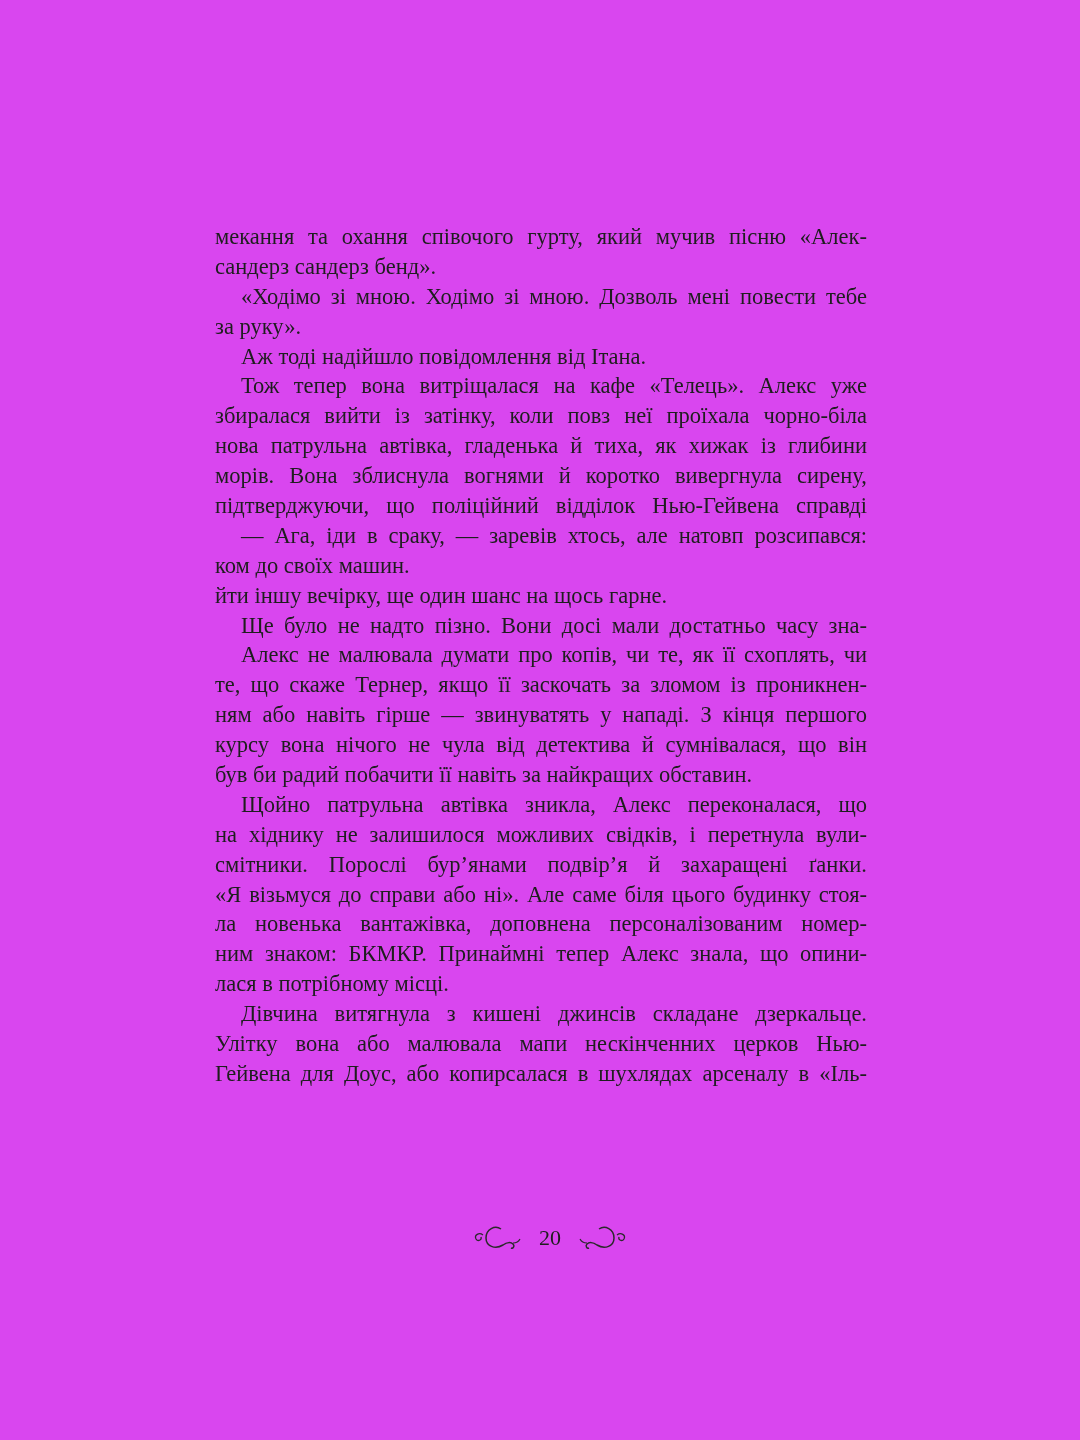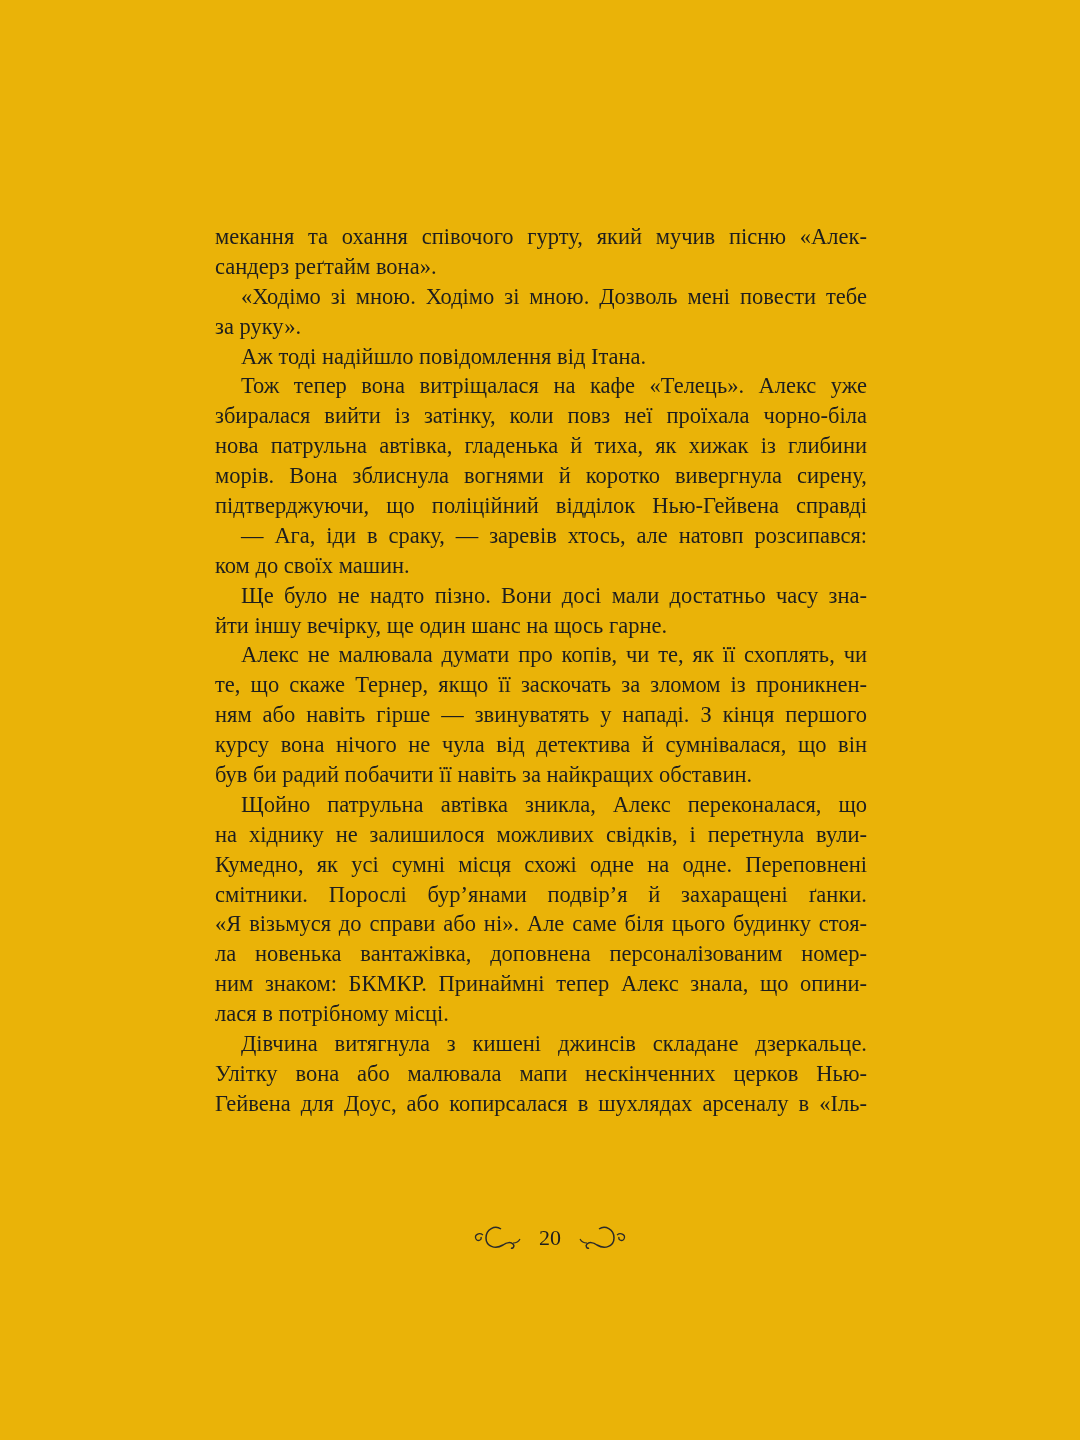--- a/index.html
+++ b/index.html
@@ -1,17 +1,17 @@
 <!DOCTYPE html>
 <html><head>
   <meta charset="utf-8">
   <style>
     html, body { margin: 0; padding: 0; background: #ffffff; }
     body { width: 1080px; height: 1440px; position: relative; overflow: hidden; }
-    .page { position: absolute; left: 0; top: 0; width: 1080px; height: 1440px; background: #eab308; }
+    .page { position: absolute; left: 0; top: 0; width: 1080px; height: 1440px; background: #d946ef; }
     .text-block {
       position: absolute;
       left: 215px;
       top: 222px;
       width: 652px;
       font-family: "Liberation Serif", "DejaVu Serif", serif;
       font-size: 22.5px;
       line-height: 29.9px;
       color: #1e1e1e;
     }
@@ -42,41 +42,40 @@
       color: #1e1e1e;
     }
     .orn { width: 54px; height: 30px; display: block; }
   </style>
 </head>
 <body>
 
 <div class="page">
   <div class="text-block" id="text-block">
       <span class="line">мекання та охання співочого гурту, який мучив пісню «Алек-</span>
-      <span class="line last">сандерз реґтайм вона».</span>
+      <span class="line last">сандерз сандерз бенд».</span>
       <span class="line indent">«Ходімо зі мною. Ходімо зі мною. Дозволь мені повести тебе</span>
       <span class="line last">за руку».</span>
       <span class="line indent last">Аж тоді надійшло повідомлення від Ітана.</span>
       <span class="line indent">Тож тепер вона витріщалася на кафе «Телець». Алекс уже</span>
       <span class="line">збиралася вийти із затінку, коли повз неї проїхала чорно-біла</span>
       <span class="line">нова патрульна автівка, гладенька й тиха, як хижак із глибини</span>
       <span class="line">морів. Вона зблиснула вогнями й коротко вивергнула сирену,</span>
       <span class="line">підтверджуючи, що поліційний відділок Нью-Гейвена справді</span>
       <span class="line indent">— Ага, іди в сраку, — заревів хтось, але натовп розсипався:</span>
       <span class="line last">ком до своїх машин.</span>
+      <span class="line last">йти іншу вечірку, ще один шанс на щось гарне.</span>
       <span class="line indent">Ще було не надто пізно. Вони досі мали достатньо часу зна-</span>
-      <span class="line last">йти іншу вечірку, ще один шанс на щось гарне.</span>
       <span class="line indent">Алекс не малювала думати про копів, чи те, як її схоплять, чи</span>
       <span class="line">те, що скаже Тернер, якщо її заскочать за зломом із проникнен-</span>
       <span class="line">ням або навіть гірше — звинуватять у нападі. З кінця першого</span>
       <span class="line">курсу вона нічого не чула від детектива й сумнівалася, що він</span>
       <span class="line last">був би радий побачити її навіть за найкращих обставин.</span>
       <span class="line indent">Щойно патрульна автівка зникла, Алекс переконалася, що</span>
       <span class="line">на хіднику не залишилося можливих свідків, і перетнула вули-</span>
-      <span class="line">Кумедно, як усі сумні місця схожі одне на одне. Переповнені</span>
       <span class="line">смітники. Порослі бур’янами подвір’я й захаращені ґанки.</span>
       <span class="line">«Я візьмуся до справи або ні». Але саме біля цього будинку стоя-</span>
       <span class="line">ла новенька вантажівка, доповнена персоналізованим номер-</span>
       <span class="line">ним знаком: БКМКР. Принаймні тепер Алекс знала, що опини-</span>
       <span class="line last">лася в потрібному місці.</span>
       <span class="line indent">Дівчина витягнула з кишені джинсів складане дзеркальце.</span>
       <span class="line">Улітку вона або малювала мапи нескінченних церков Нью-</span>
       <span class="line">Гейвена для Доус, або копирсалася в шухлядах арсеналу в «Іль-</span>
     </div>
 

